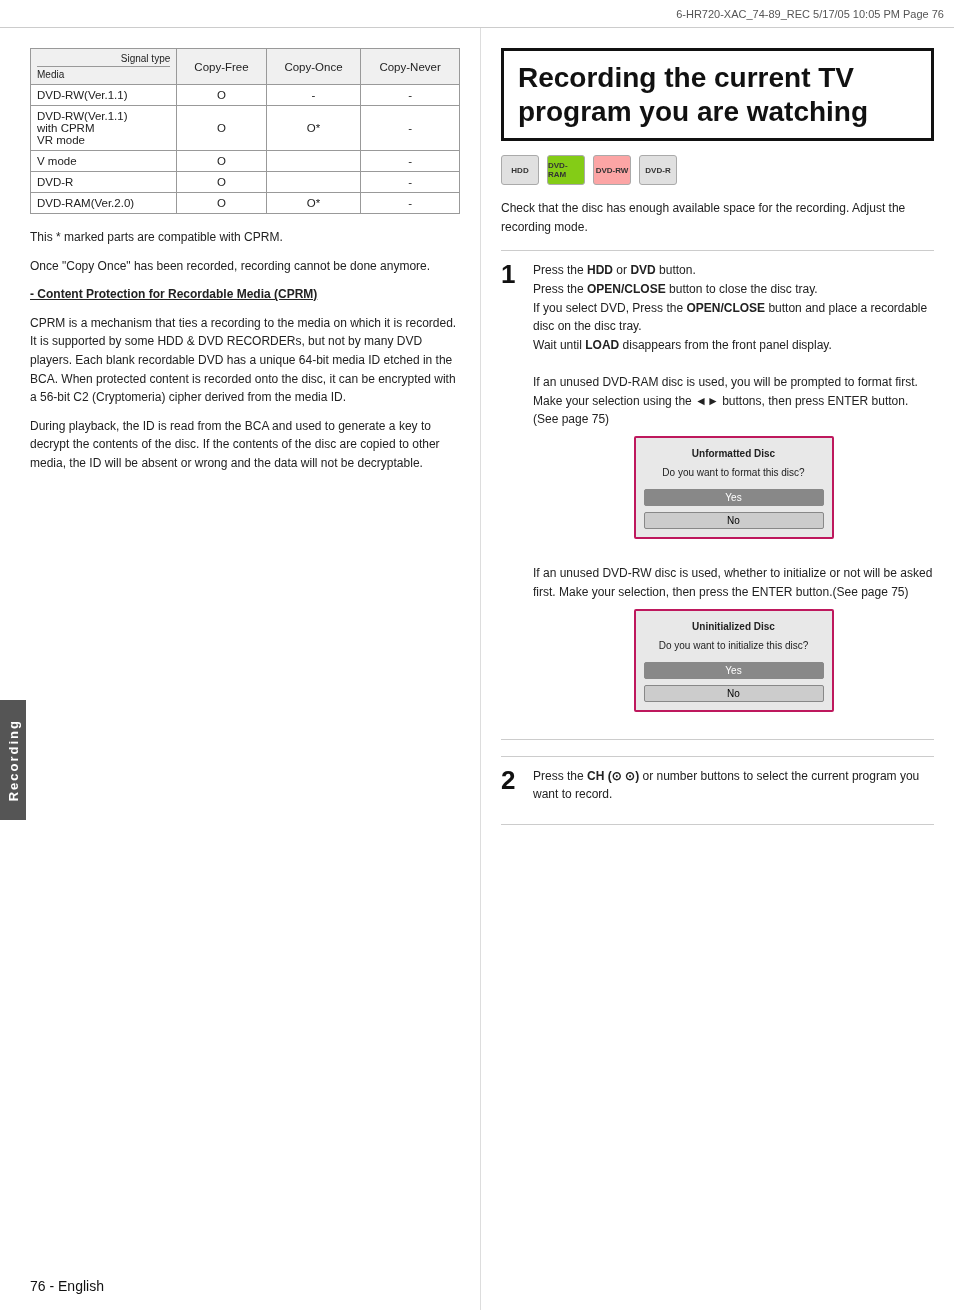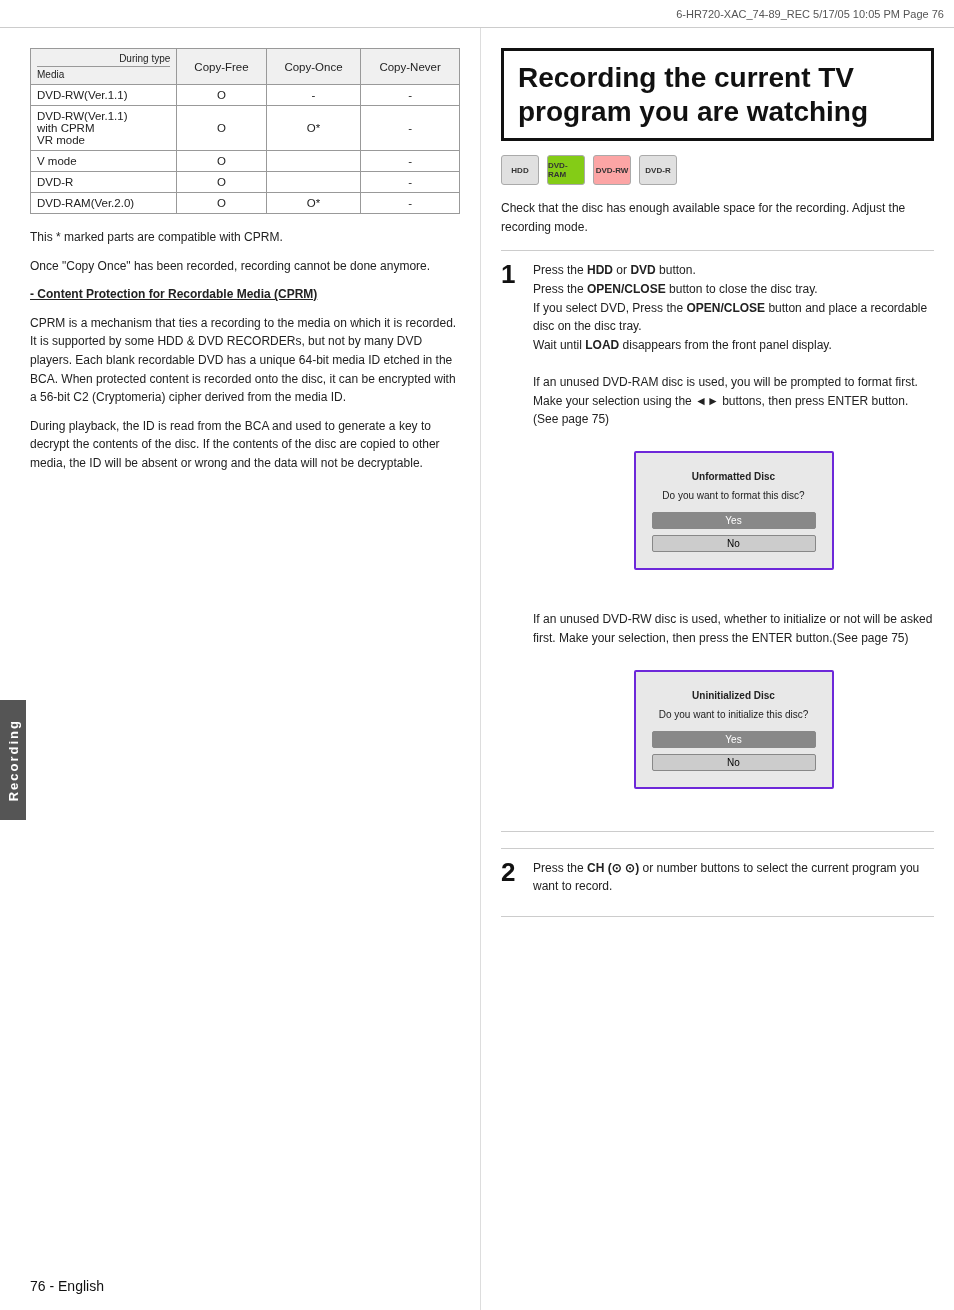--- a/index.html
+++ b/index.html
@@ -192,24 +192,24 @@
       line-height: 1.55;
       color: #222;
     }
     .step-content strong {
       font-weight: bold;
     }
 
     
     .disc-dialog {
       width: 200px;
-      margin: 22px auto;
-      border: 2px solid #6d28d9;
+      margin: 7px auto;
+      border: 2px solid #be185d;
       background: #e8e8e8;
-      padding: 16px;
+      padding: 8px;
       text-align: center;
       font-size: 10px;
       border-radius: 2px;
     }
     .disc-dialog .dialog-title {
       font-weight: bold;
       margin-bottom: 4px;
       font-size: 10px;
     }
     .disc-dialog .dialog-question {
@@ -268,21 +268,21 @@
   <span>6-HR720-XAC_74-89_REC   5/17/05   10:05 PM   Page 76</span>
 </div>
 
 <div class="left-col">
 
   <table class="compatibility-table">
     <thead>
       <tr>
         <th class="th-diagonal">
           <div class="th-diagonal-inner">
-            <span class="signal-row">During type</span>
+            <span class="signal-row">Signal type</span>
             <div class="diagonal-line"></div>
             <span class="media-row">Media</span>
           </div>
         </th>
         <th>Copy-Free</th>
         <th>Copy-Once</th>
         <th>Copy-Never</th>
       </tr>
     </thead>
     <tbody>

